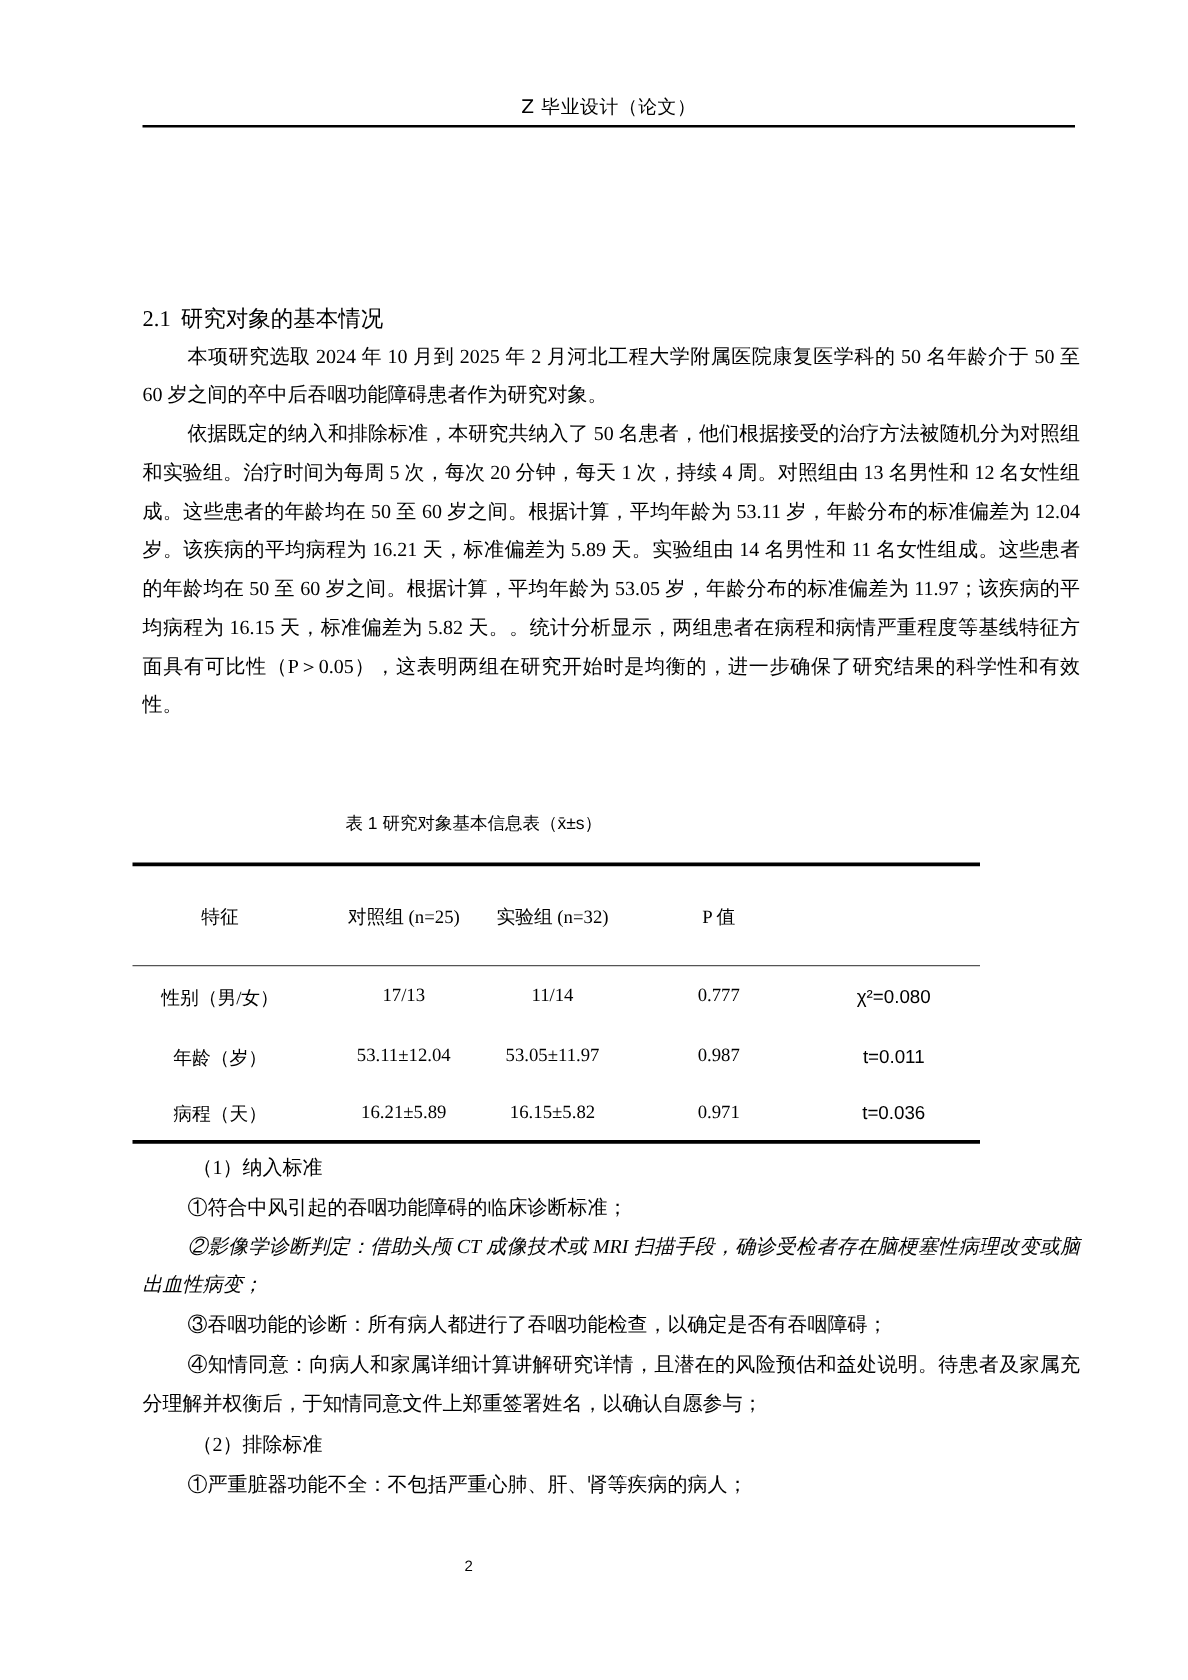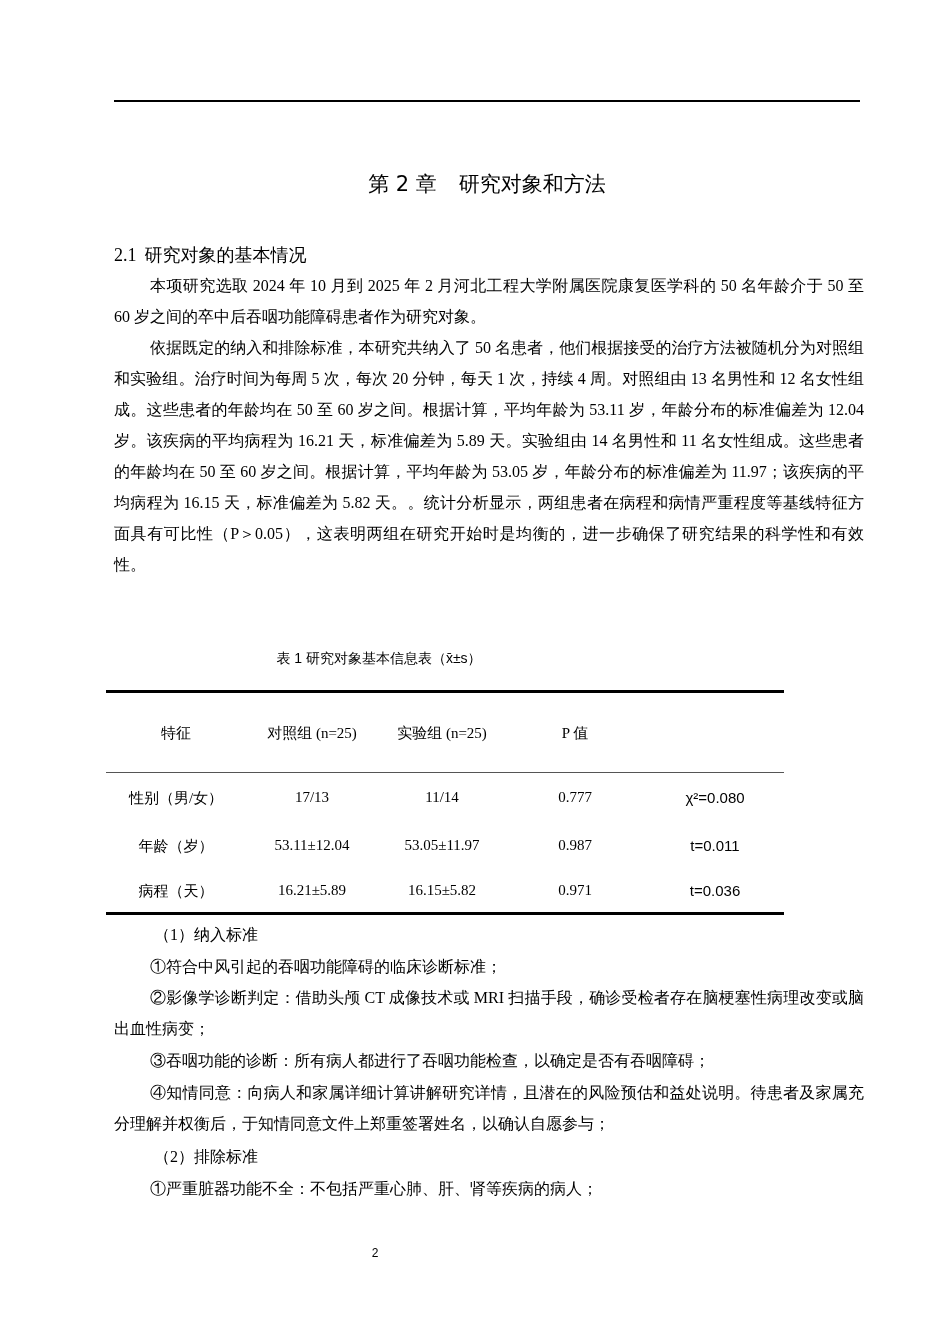--- a/index.html
+++ b/index.html
@@ -13,56 +13,54 @@
     .section-title .num { font-family: "Liberation Serif", serif; margin-right: 8px; }
     .para { position: absolute; left: 114px; width: 750px; font-size: 16px; line-height: 31px; text-align: justify; }
     .indent { text-indent: 36px; }
     .caption { position: absolute; top: 650px; left: 114px; width: 530px; text-align: center; font-size: 14px; font-family: Liberation Sans, sans-serif; }
     .table-wrap { position: absolute; left: 106px; top: 690px; width: 678px; }
     .rule-top { position: absolute; left: 0; top: 0; width: 678px; height: 3px; background: #000; }
     .rule-mid { position: absolute; left: 0; top: 82px; width: 678px; height: 1px; background: #555; }
     .rule-bot { position: absolute; left: 0; top: 222px; width: 678px; height: 3px; background: #000; }
     .cell { position: absolute; font-size: 15px; text-align: center; white-space: nowrap; }
     .c0 { left: 0; width: 140px; }
-    .c1 { left: 142px; width: 128px; }
+    .c1 { left: 153px; width: 128px; }
     .c2 { left: 272px; width: 128px; }
     .c3 { left: 410px; width: 118px; }
     .c4 { left: 540px; width: 138px; }
     .hdr { top: 34px; }
     .r0 { top: 99px; }
     .r1 { top: 147px; }
     .r2 { top: 192px; }
     .stat { font-family: "Liberation Sans", sans-serif; }
     .page-num { position: absolute; top: 1246px; left: 340px; width: 70px; text-align: center; font-size: 12px; font-family: "Liberation Sans", sans-serif; }
   </style>
 </head>
 <body>
 
 <div class="page">
 
+  <div class="header-title">Z 毕业设计（论文）</div>
   <div class="header-rule"></div>
 
-  <div class="chapter-title">
-    <span>第 2 章</span><span class="gap"></span><span>研究对象和方法</span>
-  </div>
 
   <div class="section-title">
     <span class="num">2.1</span><span>研究对象的基本情况</span>
   </div>
 
   <p class="para indent" style="top:270px;margin:0;">本项研究选取 2024 年 10 月到 2025 年 2 月河北工程大学附属医院康复医学科的 50 名年龄介于 50 至 60 岁之间的卒中后吞咽功能障碍患者作为研究对象。</p>
   <p class="para indent" style="top:332px;margin:0;">依据既定的纳入和排除标准，本研究共纳入了 50 名患者，他们根据接受的治疗方法被随机分为对照组和实验组。治疗时间为每周 5 次，每次 20 分钟，每天 1 次，持续 4 周。对照组由 13 名男性和 12 名女性组成。这些患者的年龄均在 50 至 60 岁之间。根据计算，平均年龄为 53.11 岁，年龄分布的标准偏差为 12.04 岁。该疾病的平均病程为 16.21 天，标准偏差为 5.89 天。实验组由 14 名男性和 11 名女性组成。这些患者的年龄均在 50 至 60 岁之间。根据计算，平均年龄为 53.05 岁，年龄分布的标准偏差为 11.97；该疾病的平均病程为 16.15 天，标准偏差为 5.82 天。。统计分析显示，两组患者在病程和病情严重程度等基线特征方面具有可比性（P＞0.05），这表明两组在研究开始时是均衡的，进一步确保了研究结果的科学性和有效性。</p>
 
   <div class="caption">表 1 研究对象基本信息表（x̄±s）</div>
 
   <div class="table-wrap">
     <div class="rule-top"></div>
     <div class="cell c0 hdr">特征</div>
     <div class="cell c1 hdr">对照组 (n=25)</div>
-    <div class="cell c2 hdr">实验组 (n=25)</div>
+    <div class="cell c2 hdr">实验组 (n=32)</div>
     <div class="cell c3 hdr">P 值</div>
     <div class="rule-mid"></div>
 
     <div class="cell c0 r0">性别（男/女）</div>
     <div class="cell c1 r0">17/13</div>
     <div class="cell c2 r0">11/14</div>
     <div class="cell c3 r0">0.777</div>
     <div class="cell c4 r0 stat">χ²=0.080</div>
 
     <div class="cell c0 r1">年龄（岁）</div>
@@ -75,20 +73,20 @@
     <div class="cell c1 r2">16.21±5.89</div>
     <div class="cell c2 r2">16.15±5.82</div>
     <div class="cell c3 r2">0.971</div>
     <div class="cell c4 r2 stat">t=0.036</div>
 
     <div class="rule-bot"></div>
   </div>
 
   <p class="para indent" style="top:919px;margin:0;text-indent:40px;">（1）纳入标准</p>
   <p class="para indent" style="top:951px;margin:0;">①符合中风引起的吞咽功能障碍的临床诊断标准；</p>
-  <p class="para indent" style="top:982px;margin:0;">②影像学诊断判定：借助头颅 CT 成像技术或 MRI 扫描手段，确诊受检者存在脑梗塞性病理改变或脑出血性病变；</p>
+  <p class="para indent" style="top:982px;margin:0;font-style:italic;">②影像学诊断判定：借助头颅 CT 成像技术或 MRI 扫描手段，确诊受检者存在脑梗塞性病理改变或脑出血性病变；</p>
   <p class="para indent" style="top:1045px;margin:0;">③吞咽功能的诊断：所有病人都进行了吞咽功能检查，以确定是否有吞咽障碍；</p>
   <p class="para indent" style="top:1077px;margin:0;">④知情同意：向病人和家属详细计算讲解研究详情，且潜在的风险预估和益处说明。待患者及家属充分理解并权衡后，于知情同意文件上郑重签署姓名，以确认自愿参与；</p>
   <p class="para indent" style="top:1141px;margin:0;text-indent:40px;">（2）排除标准</p>
   <p class="para indent" style="top:1173px;margin:0;">①严重脏器功能不全：不包括严重心肺、肝、肾等疾病的病人；</p>
 
   <div class="page-num">2</div>
 </div>
 
 </body></html>

